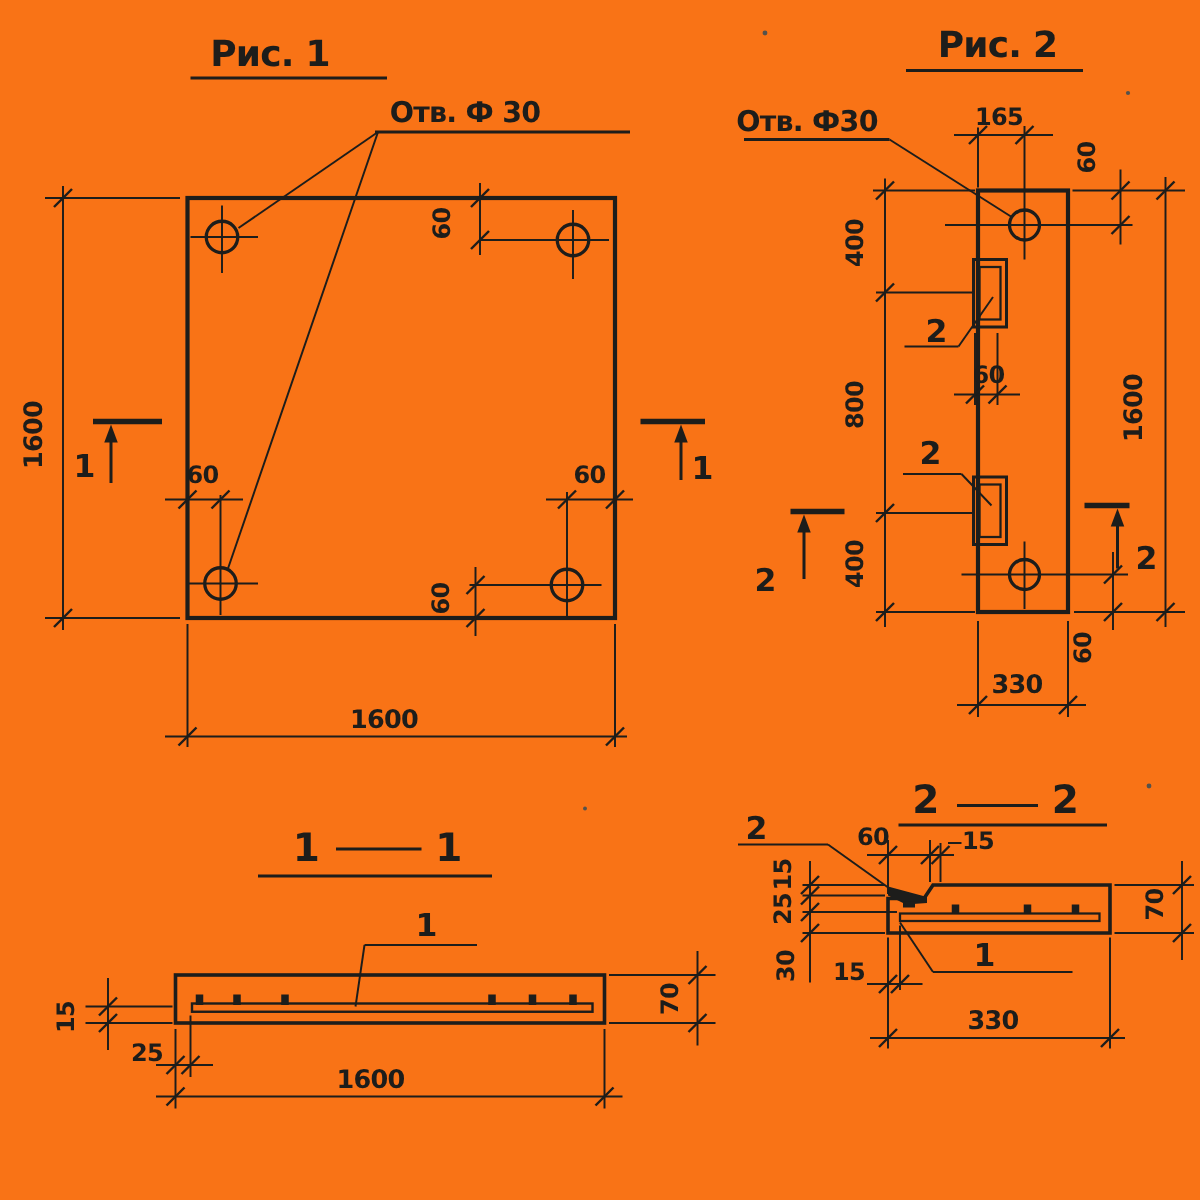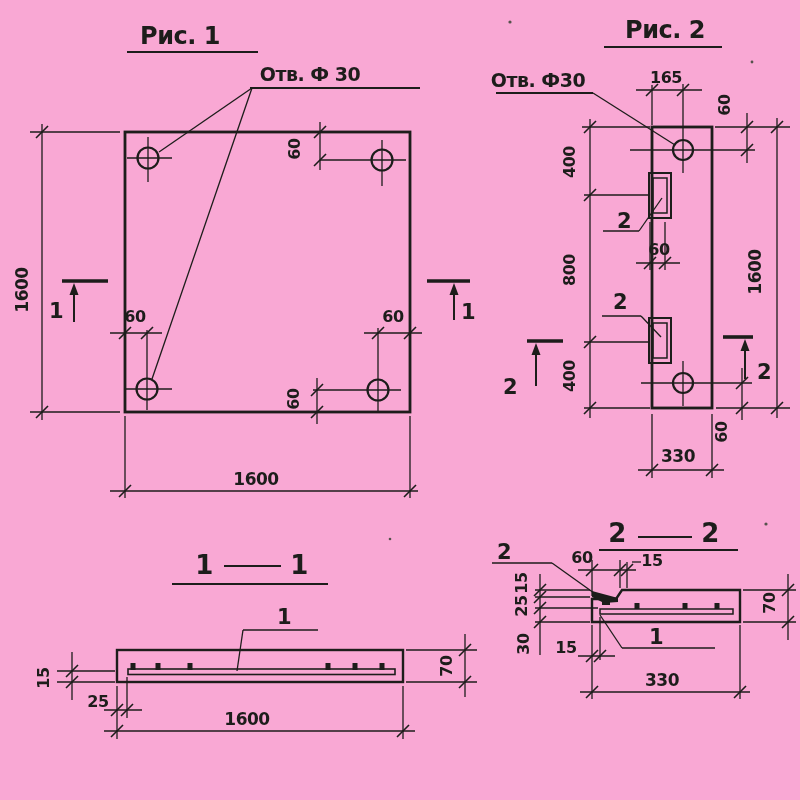--- a/index.html
+++ b/index.html
@@ -1,17 +1,17 @@
 <!DOCTYPE html>
 <html><head>
 <meta charset="utf-8">
 <style>
   html,body{margin:0;padding:0;background:#e8e6e0;}
   #canvas{
-    position:relative;width:800px;height:800px;background:#f9a8d4;
+    position:relative;width:800px;height:800px;background:#f97316;
     font-family:"DejaVu Sans","Liberation Sans",sans-serif;overflow:hidden;
   }
   svg{position:absolute;left:0;top:0;}
   svg text{
     fill:#1d1d1b;font-weight:bold;letter-spacing:-0.5px;
     font-family:"DejaVu Sans","Liberation Sans",sans-serif;
   }
   .t-title{font-size:24px;}
   .t-sec{font-size:26px;}
   .t-note{font-size:19px;}

